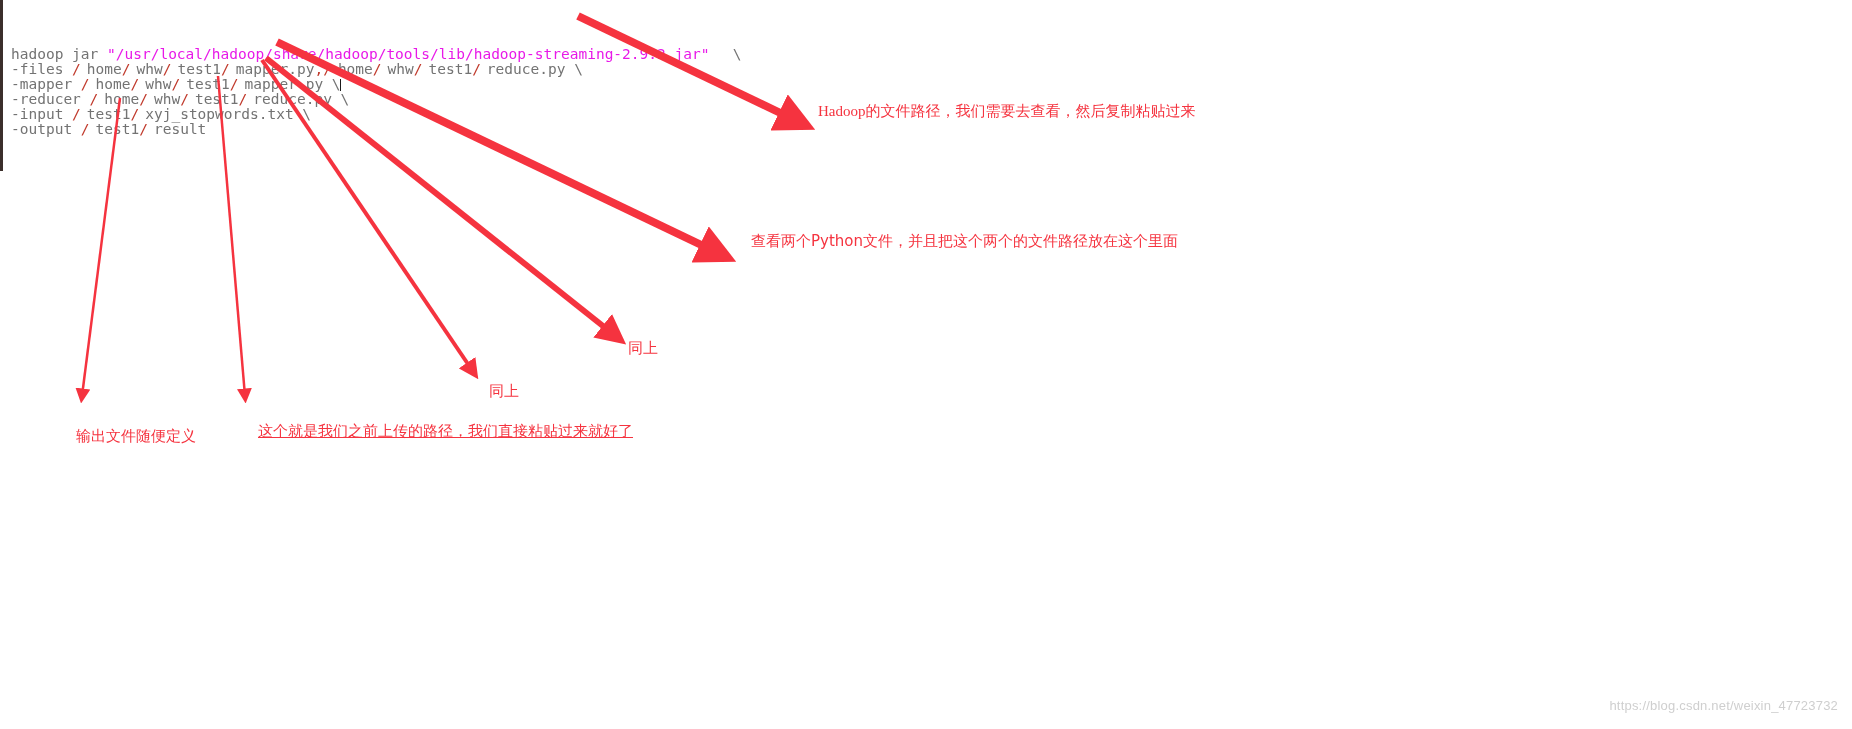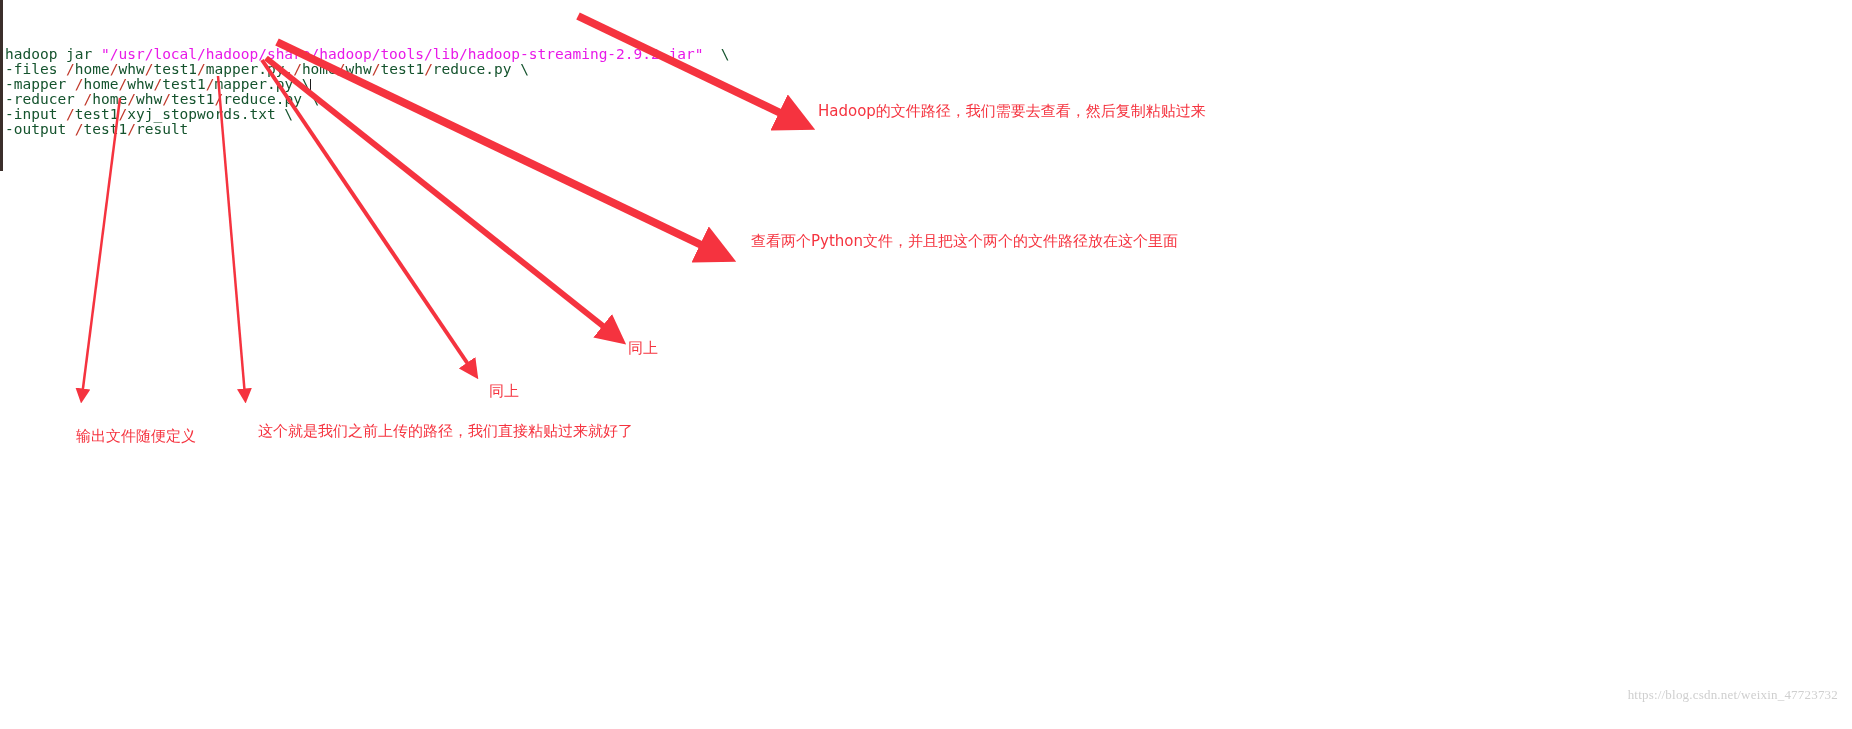--- a/index.html
+++ b/index.html
@@ -40,21 +40,21 @@
     width: 3px;
     height: 100%;
     background: #3b2f2b;
   }
   .tline {
     display: block;
     padding-left: 5px;
     height: 15px;
     white-space: pre;
   }
-  .tok-plain  { color: #14532d; }
+  .tok-plain  { color: #737373; margin-left: 6px; }
   .tok-string { color: #e819e8; }
   .tok-slash  { color: #c0392b; }
   .tok-sep    { color: #c0392b; }
 
   
   .caret {
     display: inline-block;
     width: 1px;
     height: 12px;
     background: #1b1b1b;
@@ -77,23 +77,23 @@
     font-family: "DejaVu Sans", "Liberation Sans", sans-serif;
     font-size: 15px;
     line-height: 1.2;
     white-space: nowrap;
   }
 
   
   #watermark {
     position: absolute;
     right: 14px;
-    bottom: 26px;
+    bottom: 16px;
     color: #cfcfcf;
-    font-family: Liberation Serif, serif;
+    font-family: Liberation Sans, sans-serif;
     font-size: 13px;
     letter-spacing: 0.2px;
     z-index: 20;
     white-space: nowrap;
   }
 </style>
 </head>
 <body>
 
 <div id="screen">
@@ -116,23 +116,23 @@
         <line x1="578" y1="16" x2="795" y2="120" stroke="#f5333f" stroke-width="8" stroke-linecap="butt" marker-end="url(#ah-thick)"></line>
         <line x1="277" y1="42" x2="716" y2="252" stroke="#f5333f" stroke-width="8" stroke-linecap="butt" marker-end="url(#ah-thick)"></line>
         <line x1="266" y1="58" x2="613" y2="334" stroke="#f5333f" stroke-width="6" stroke-linecap="butt" marker-end="url(#ah-thick)"></line>
         <line x1="262" y1="60" x2="472" y2="370" stroke="#f5333f" stroke-width="4" stroke-linecap="butt" marker-end="url(#ah-thick)"></line>
         <line x1="218" y1="76" x2="245" y2="396" stroke="#f5333f" stroke-width="2.5" stroke-linecap="butt" marker-end="url(#ah-thin)"></line>
         <line x1="120" y1="98" x2="82" y2="396" stroke="#f5333f" stroke-width="2.5" stroke-linecap="butt" marker-end="url(#ah-thin)"></line>
       </g>
   </svg>
 
   <div id="note-layer">
-      <div class="note" style="left: 818px; top: 102px; color: rgb(245, 51, 63);">Hadoop的文件路径，我们需要去查看，然后复制粘贴过来</div>
+      <div class="note" style="left: 818px; top: 102px; color: rgb(245, 51, 63); font-family: Liberation Serif, serif;">Hadoop的文件路径，我们需要去查看，然后复制粘贴过来</div>
       <div class="note" style="left: 751px; top: 232px; color: rgb(245, 51, 63);">查看两个Python文件，并且把这个两个的文件路径放在这个里面</div>
       <div class="note" style="left: 628px; top: 339px; color: rgb(245, 51, 63);">同上</div>
       <div class="note" style="left: 489px; top: 382px; color: rgb(245, 51, 63);">同上</div>
-      <div class="note" style="left: 258px; top: 422px; color: rgb(245, 51, 63);">这个就是我们之前上传的路径，我们直接粘贴过来就好了</div>
+      <div class="note" style="left: 258px; top: 422px; color: rgb(245, 51, 63); text-decoration: underline;">这个就是我们之前上传的路径，我们直接粘贴过来就好了</div>
       <div class="note" style="left: 76px; top: 427px; color: rgb(245, 51, 63); text-align: right;">输出文件随便定义</div>
     </div>
 
   <div id="watermark">https://blog.csdn.net/weixin_47723732</div>
 
 </div>
 
 </body></html>

